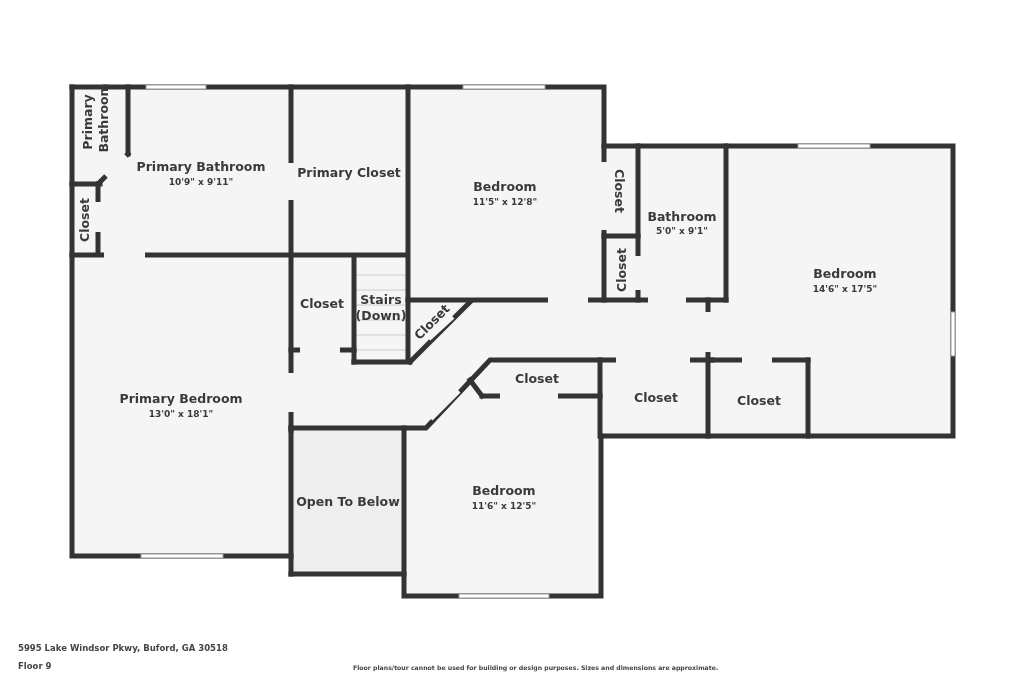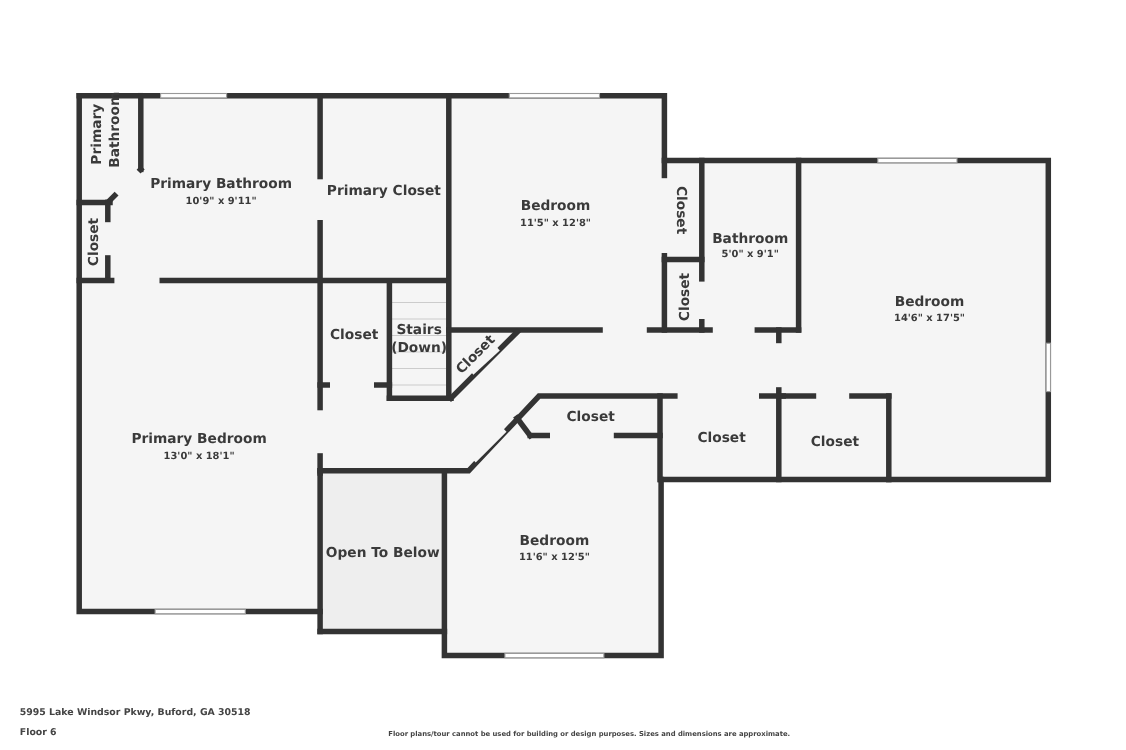--- a/index.html
+++ b/index.html
@@ -143,14 +143,14 @@
     <text class="room-name" x="759" y="405">Closet</text>
 
     <text class="room-name" x="348" y="506">Open To Below</text>
 
     <text class="room-name" x="504" y="495">Bedroom</text>
     <text class="room-dim" x="504" y="509">11'6" x 12'5"</text>
   </g>
 </svg>
 
 <div class="footer addr">5995 Lake Windsor Pkwy, Buford, GA 30518</div>
-<div class="footer floor-label">Floor 6</div>
+<div class="footer floor-label">Floor 9</div>
 <div class="footer disclaimer">Floor plans/tour cannot be used for building or design purposes. Sizes and dimensions are approximate.</div>
 
 </body></html>

